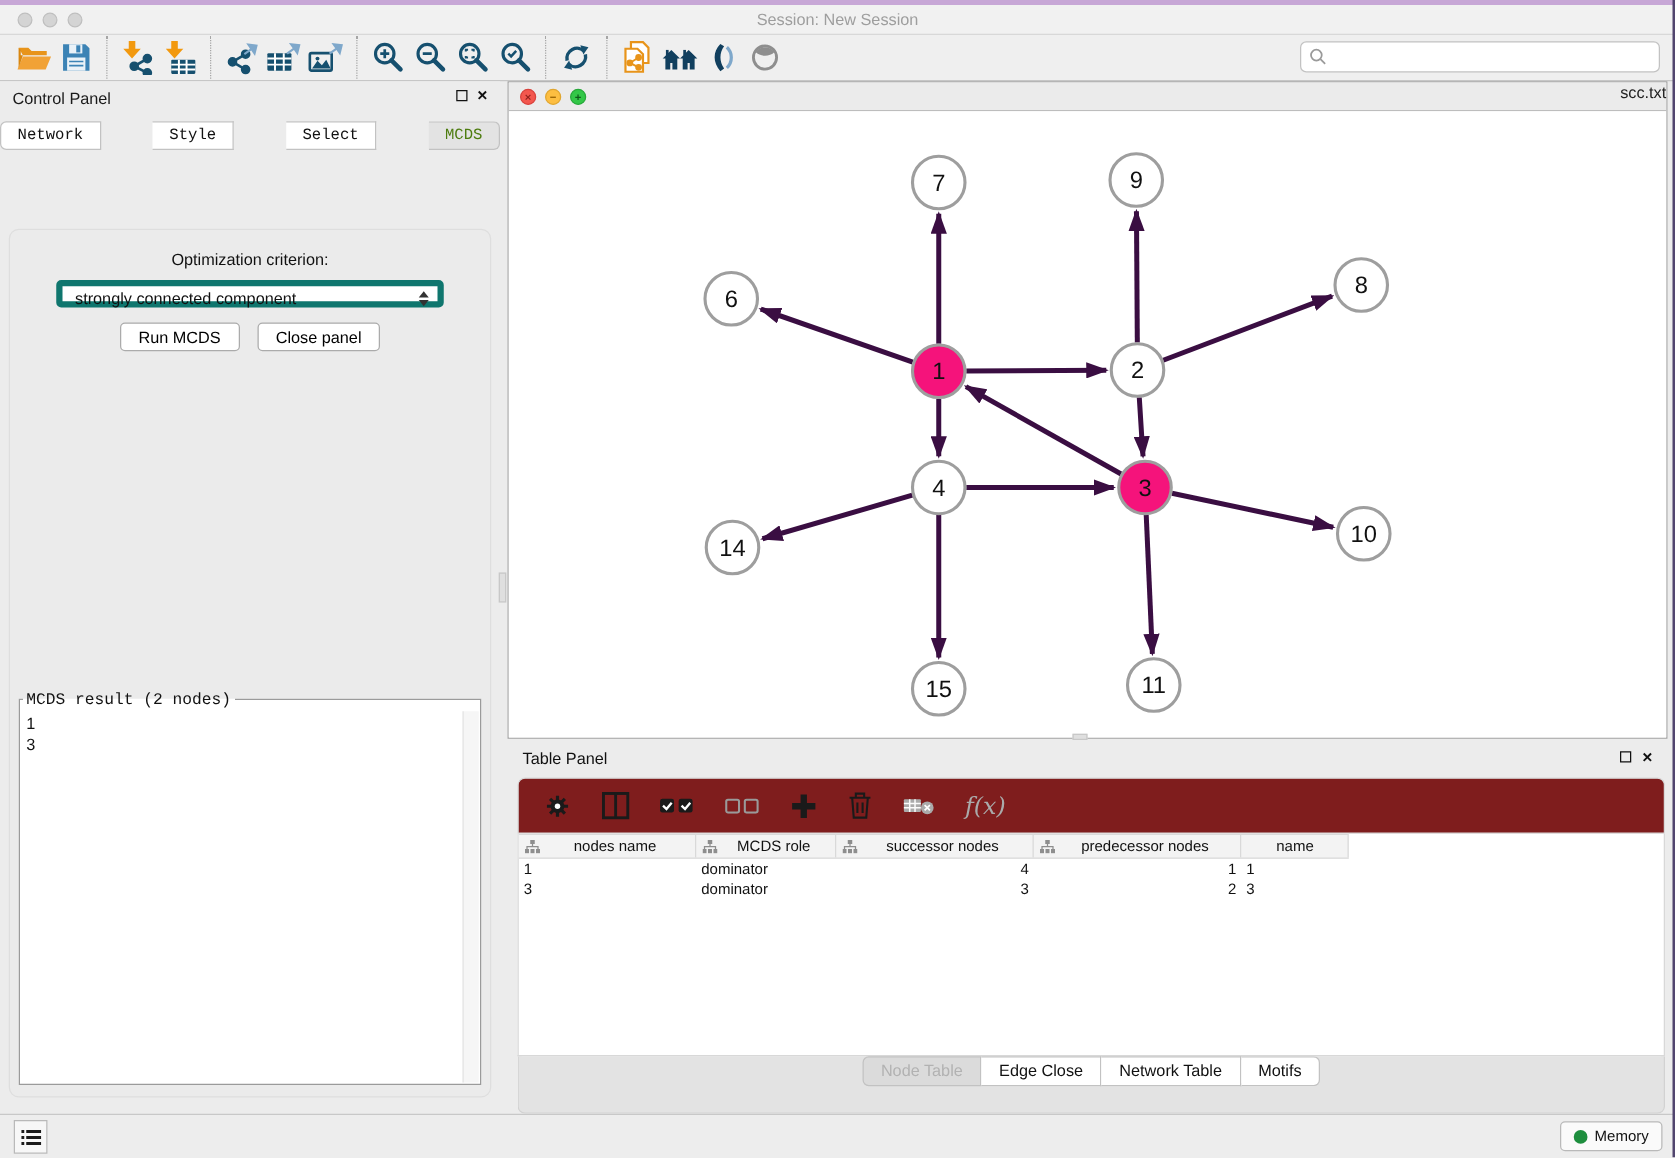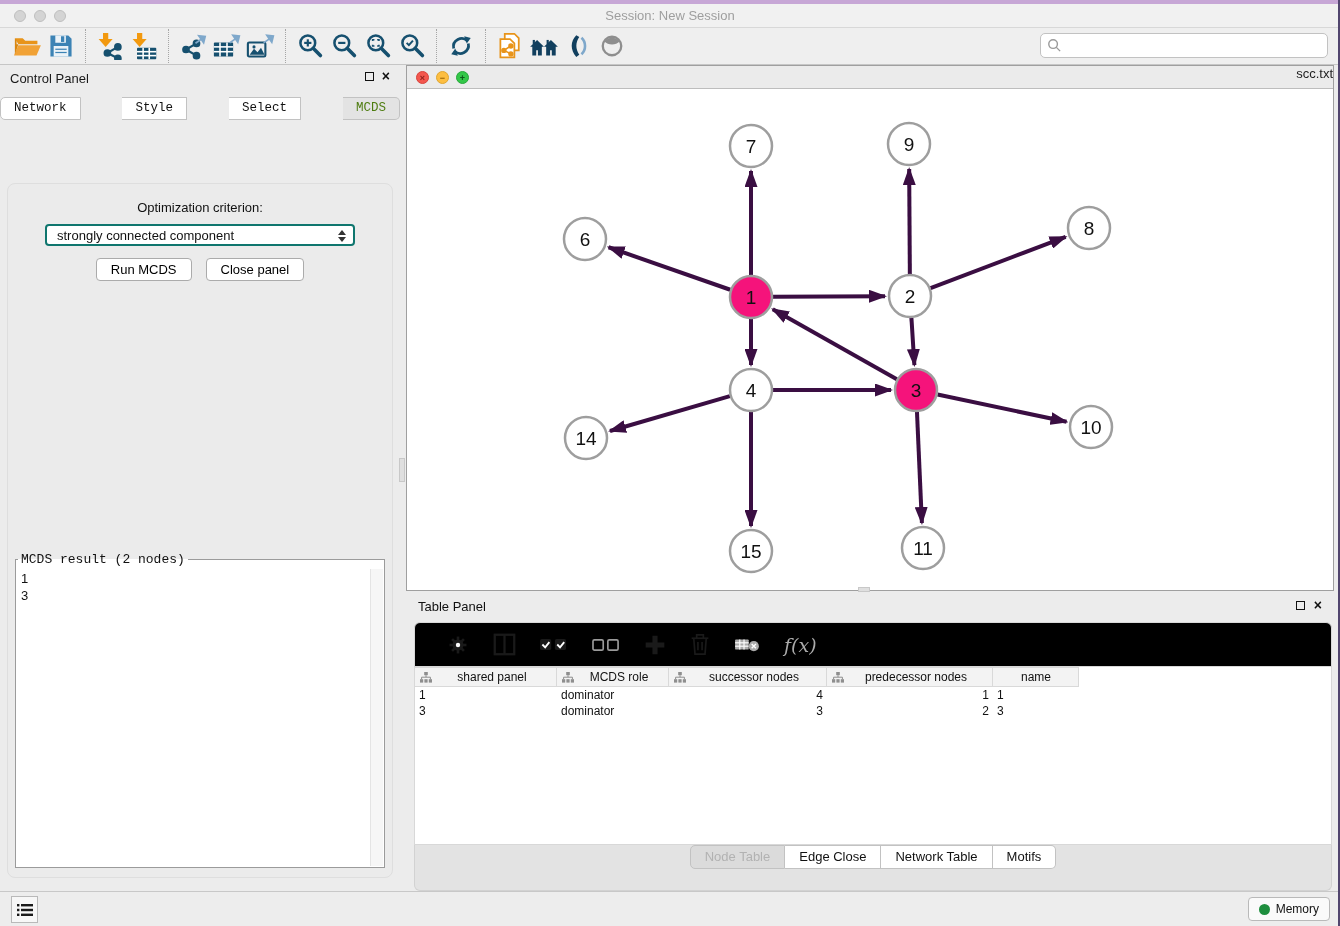--- a/index.html
+++ b/index.html
@@ -29,21 +29,21 @@
   .win-btns { position:absolute; right:10px; top:6px; display:flex; gap:8px; align-items:center; }
   .wb-max { width:9px; height:9px; border:1.6px solid #111; display:inline-block; }
   .wb-close { font-size:14px; font-weight:bold; line-height:10px; color:#111; }
   .cp-tabs { display:flex; justify-content:space-between; margin-top:6px;font-family:Liberation Mono, monospace; }
   .cp-tab { font-size:12.5px; padding:3px 13px 4px 13px; background:#fff; border:1px solid #C2C2C2; border-left:none; color:#111; }
   .cp-tab:first-child { border-left:1px solid #C2C2C2; border-radius:5px 0 0 5px; }
   .cp-tab:last-child { border-radius:0 5px 5px 0; }
   .cp-tab.active { background:#E3E3E3; color:#4d7c0f; }
   .cp-body { position:absolute; left:7px; right:7px; top:118px; bottom:13px; background:#EBEBEB; border:1px solid #DEDEDE; border-radius:8px; }
   .opt-label { text-align:center; font-size:13px; margin-top:16px; }
-  .opt-select { position:relative; margin:9px auto 0 auto; width:310px; height:22px; background:#fff; border:2px solid #0f766e; border-radius:4px; font-size:13px; padding:2px 24px 0 10px; }
+  .opt-select { position:relative; margin:9px auto 0 auto; width:310px; height:22px; background:#fff; border:5px solid #0f766e; border-radius:4px; font-size:13px; padding:2px 24px 0 10px; }
   .chev { position:absolute; right:7px; top:4px; display:flex; flex-direction:column; gap:2px; }
   .chev i { display:block; width:0; height:0; border-left:4px solid transparent; border-right:4px solid transparent; }
   .chev .up { border-bottom:5px solid #333; }
   .chev .dn { border-top:5px solid #333; }
   .cp-buttons { display:flex; justify-content:center; gap:14px; margin-top:12px; }
   .cp-buttons .btn { background:#fff; border:1px solid #ABABAB; border-radius:4px; font-size:13px; padding:3px 14px; font-family:"Liberation Sans",sans-serif; }
   .result-box { position:absolute; left:7px; right:7px; top:368px; bottom:9px; border:1px solid #9B9B9B; background:#fff; }
   .result-box legend { font-size:13px; padding:0 3px; margin-left:2px; background:transparent;font-family:Liberation Mono, monospace; }
   fieldset.result-box { padding:0; }
   .result-inner { position:absolute; left:1px; right:1px; top:2px; bottom:1px; background:#fff; font-size:13px; line-height:17px; padding:1px 4px; }
@@ -61,21 +61,21 @@
   .net-canvas { position:absolute; left:0; top:23px; right:0; bottom:0; background:#fff; }
 
   
   .vsplit { position:absolute; left:399px; top:458px; width:6px; height:24px; background:#DFDFDF; border:1px solid #C8C8C8; }
   .hsplit { position:absolute; left:858px; top:587px; width:12px; height:5px; background:#DFDFDF; border:1px solid #C8C8C8; }
 
   
   .table-panel { position:absolute; left:406px; top:593px; width:934px; height:298px; background:#ECECEC; }
   .tp-head { position:relative; height:26px; padding:6px 0 0 12px; font-size:13px; }
   .tp-win-btns { position:absolute; right:18px; top:7px; display:flex; gap:9px; align-items:center; }
-  .tp-toolbar { position:absolute; left:8px; right:8px; top:29px; height:45px; background:#000000; border:1px solid #D8D8D8; border-radius:6px 6px 0 0; display:flex; align-items:center; padding-left:32px; gap:24px; }
+  .tp-toolbar { position:absolute; left:8px; right:8px; top:29px; height:45px; background:#7f1d1d; border:1px solid #D8D8D8; border-radius:6px 6px 0 0; display:flex; align-items:center; padding-left:20px; gap:24px; }
   .tp-icon { display:flex; align-items:center; justify-content:center; height:26px; }
   .fx-label { font-family:"DejaVu Serif", serif; font-style:italic; font-size:19px; color:#AAAAAA; }
   .tp-table { position:absolute; left:8px; right:8px; top:74px; bottom:46px; background:#fff; border:1px solid #D8D8D8; border-top:none; }
   .thead { display:flex; height:20px; border-top:1px solid #D9D9D9; border-bottom:1px solid #D9D9D9; background:#F3F3F3; font-size:12px; width:664px; }
   .th { display:flex; align-items:center; border-right:1px solid #D9D9D9; padding-left:5px; }
   .th .lbl { flex:1; text-align:center; padding-right:4px; }
   .c0{width:142px}.c1{width:112px}.c2{width:158px}.c3{width:166px}.c4{width:86px}
   .trow { display:flex; height:16px; font-size:12px; align-items:center; width:664px; }
   .td { padding:0 4px; }
   .td.r { text-align:right; }
@@ -448,21 +448,21 @@
       <div class="th c0">
         <svg width="12" height="11" viewBox="0 0 12 11">
             <g fill="#8E8E8E">
               <rect x="4.2" y="0" width="3.6" height="3.2"></rect>
               <rect x="0" y="7.2" width="3.2" height="3.4"></rect>
               <rect x="4.4" y="7.2" width="3.2" height="3.4"></rect>
               <rect x="8.8" y="7.2" width="3.2" height="3.4"></rect>
             </g>
             <path d="M6 3.2v2M1.6 7.2V5.2h8.8v2" stroke="#8E8E8E" fill="none"></path>
           </svg>
-        <span class="lbl">shared panel</span>
+        <span class="lbl">nodes name</span>
       </div>
       <div class="th c1">
         <svg width="12" height="11" viewBox="0 0 12 11">
             <g fill="#8E8E8E">
               <rect x="4.2" y="0" width="3.6" height="3.2"></rect>
               <rect x="0" y="7.2" width="3.2" height="3.4"></rect>
               <rect x="4.4" y="7.2" width="3.2" height="3.4"></rect>
               <rect x="8.8" y="7.2" width="3.2" height="3.4"></rect>
             </g>
             <path d="M6 3.2v2M1.6 7.2V5.2h8.8v2" stroke="#8E8E8E" fill="none"></path>

